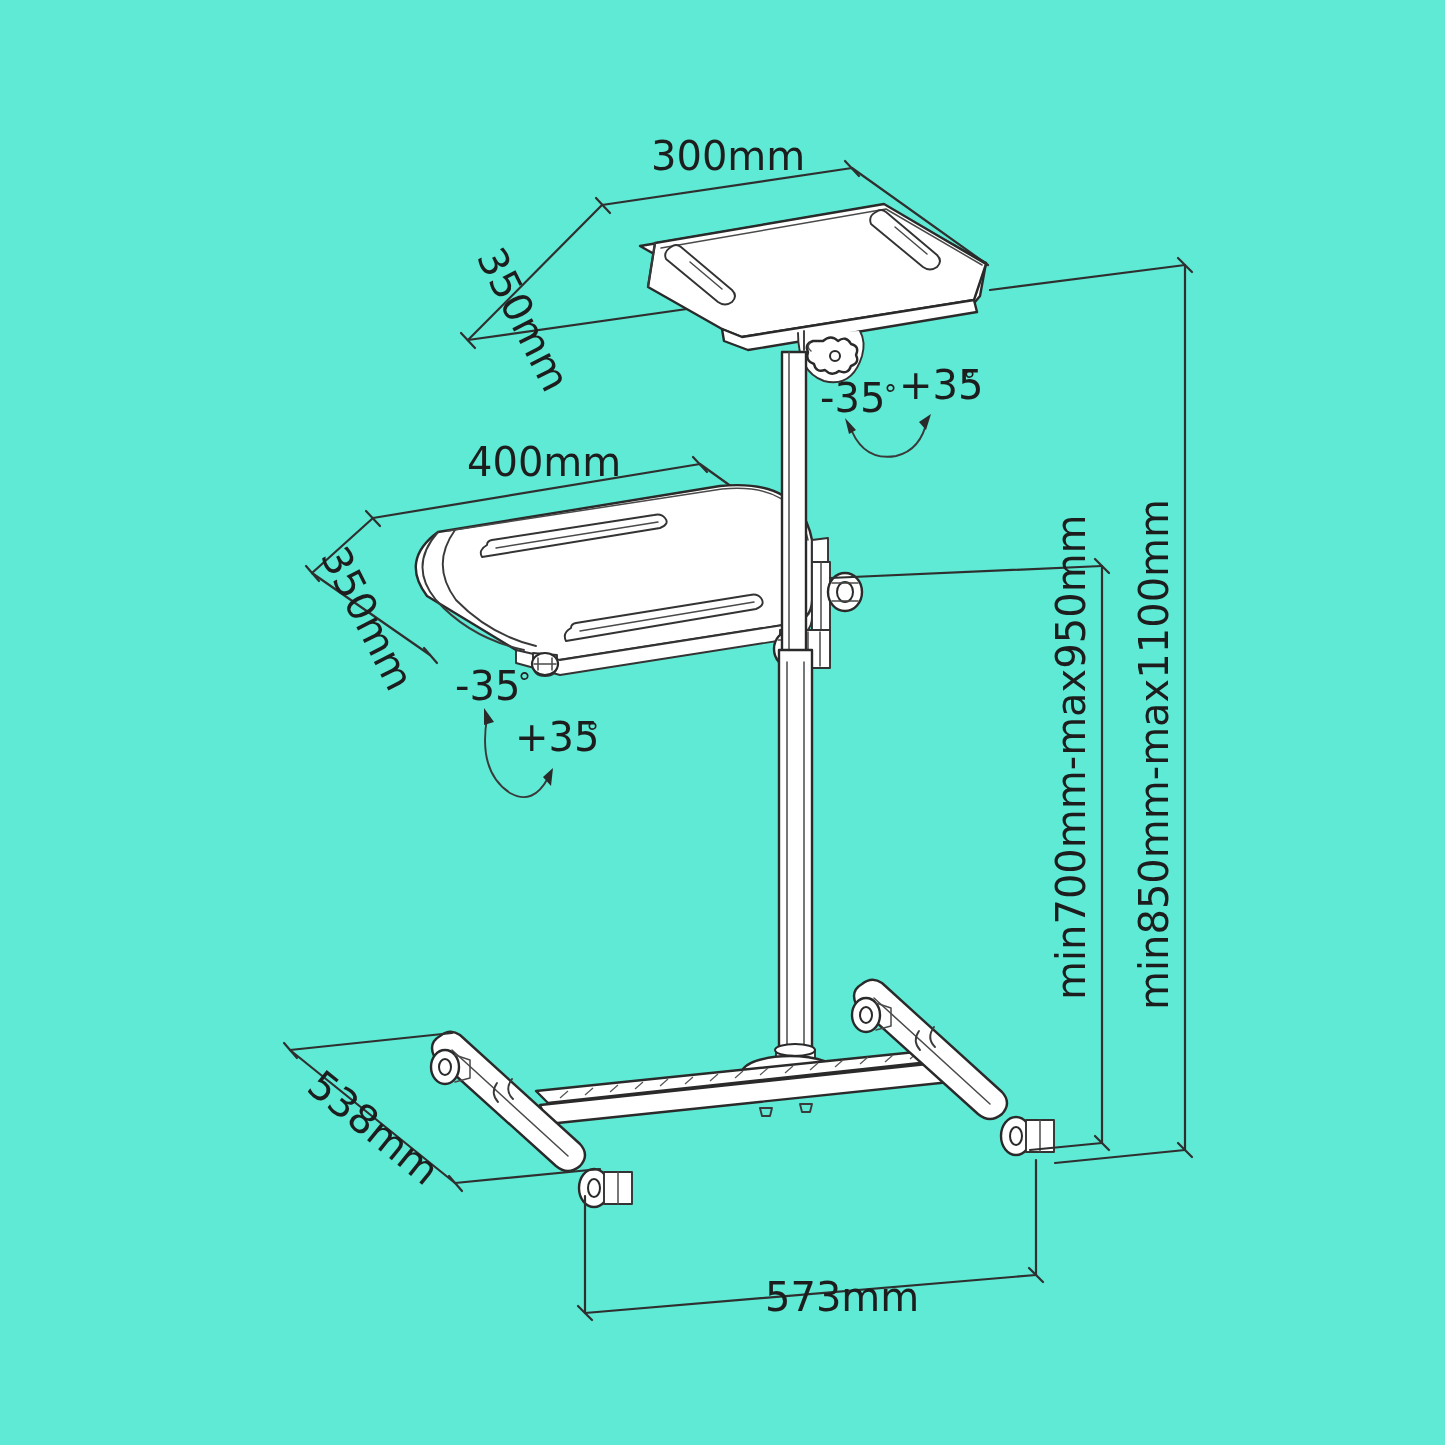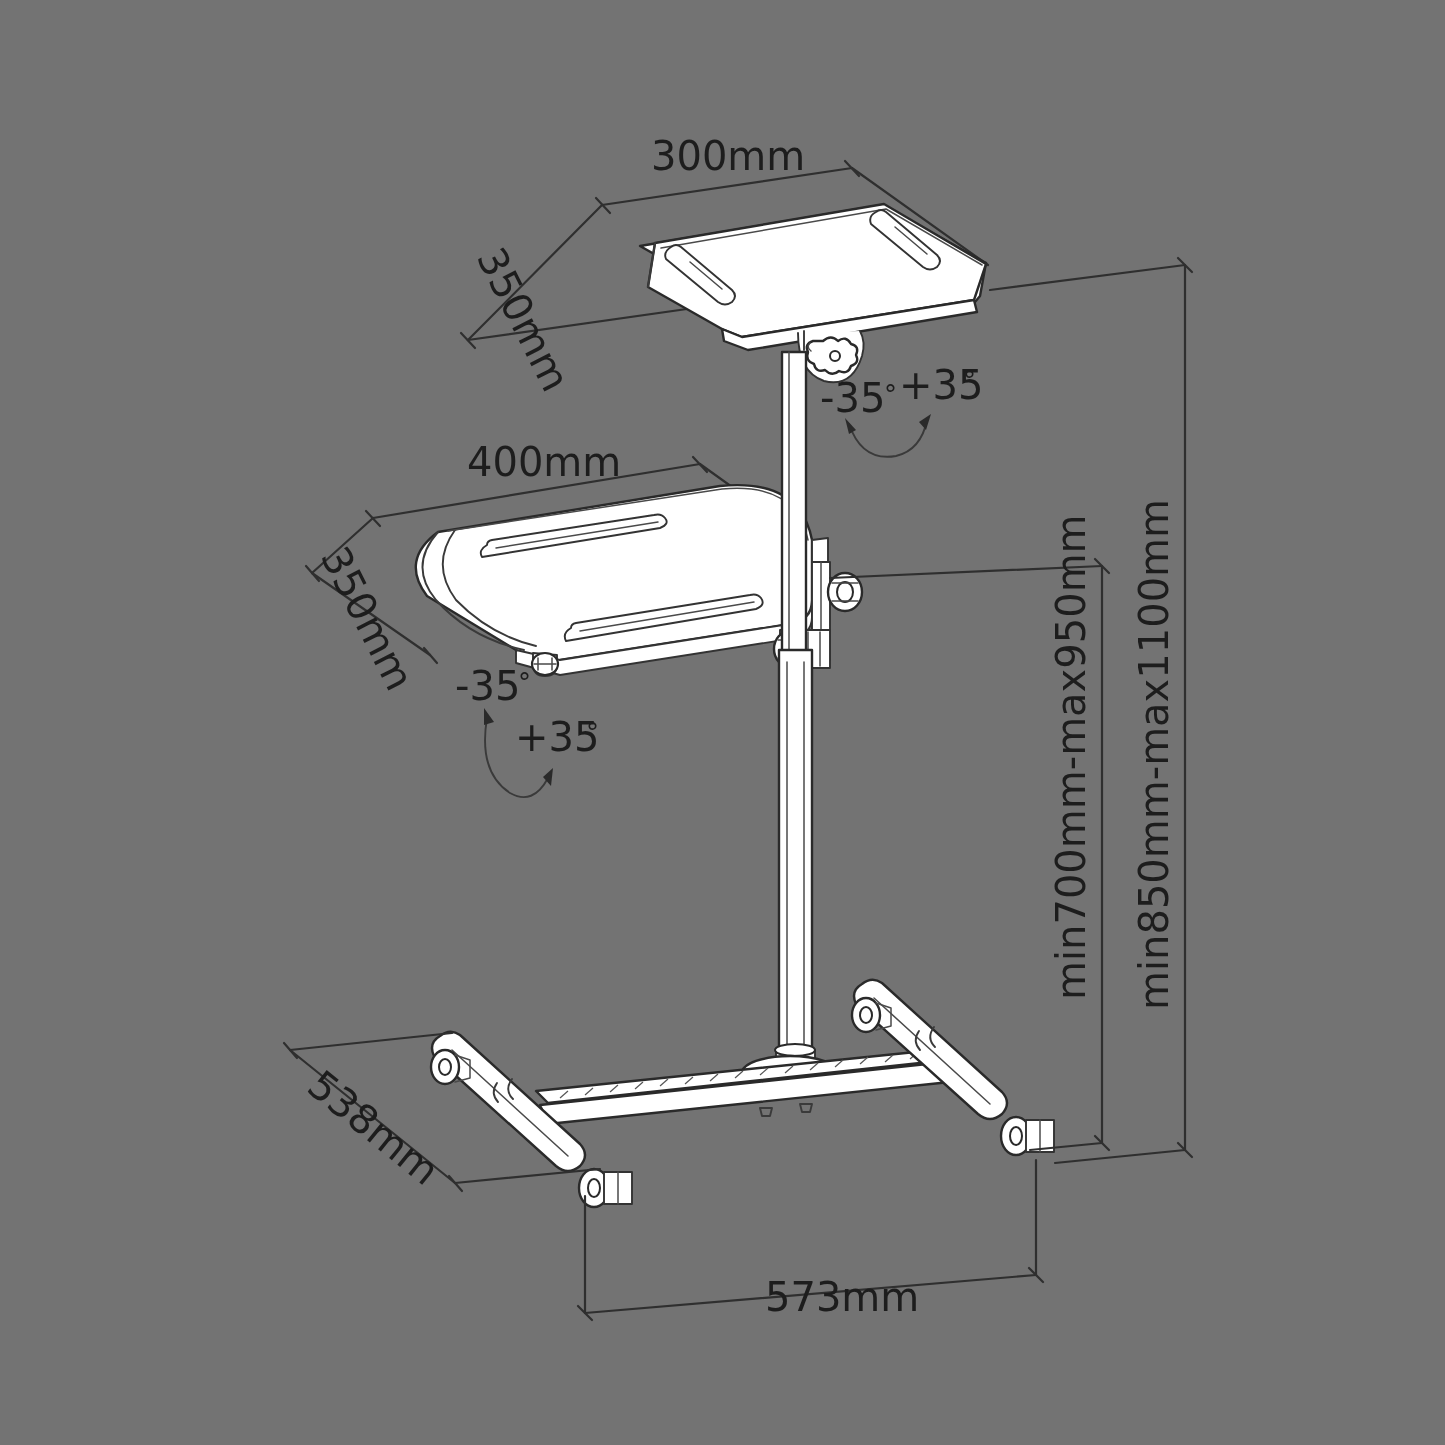--- a/index.html
+++ b/index.html
@@ -7,21 +7,21 @@
     padding: 0;
     background: #ffffff;
   }
   body {
     font-family: "DejaVu Sans", sans-serif;
   }
   #stage {
     position: relative;
     width: 1445px;
     height: 1445px;
-    background: #737373;
+    background: #5eead4;
     overflow: hidden;
   }
   #drawing {
     position: absolute;
     left: 0;
     top: 0;
     width: 1445px;
     height: 1445px;
   }
   .dim-text {

